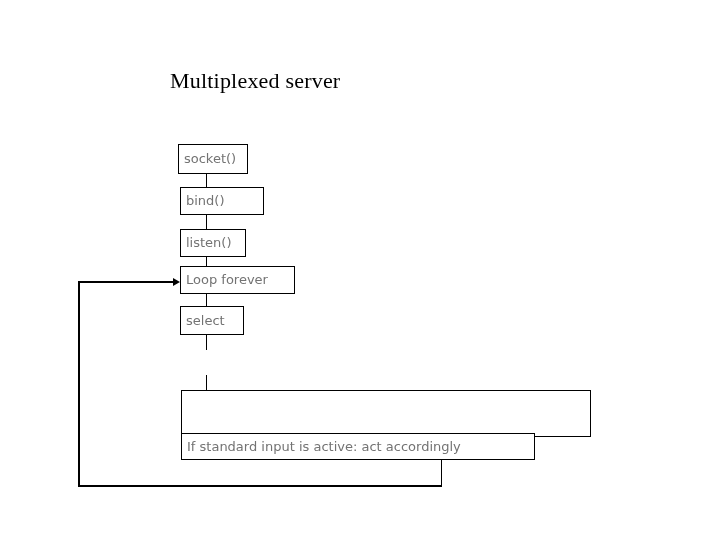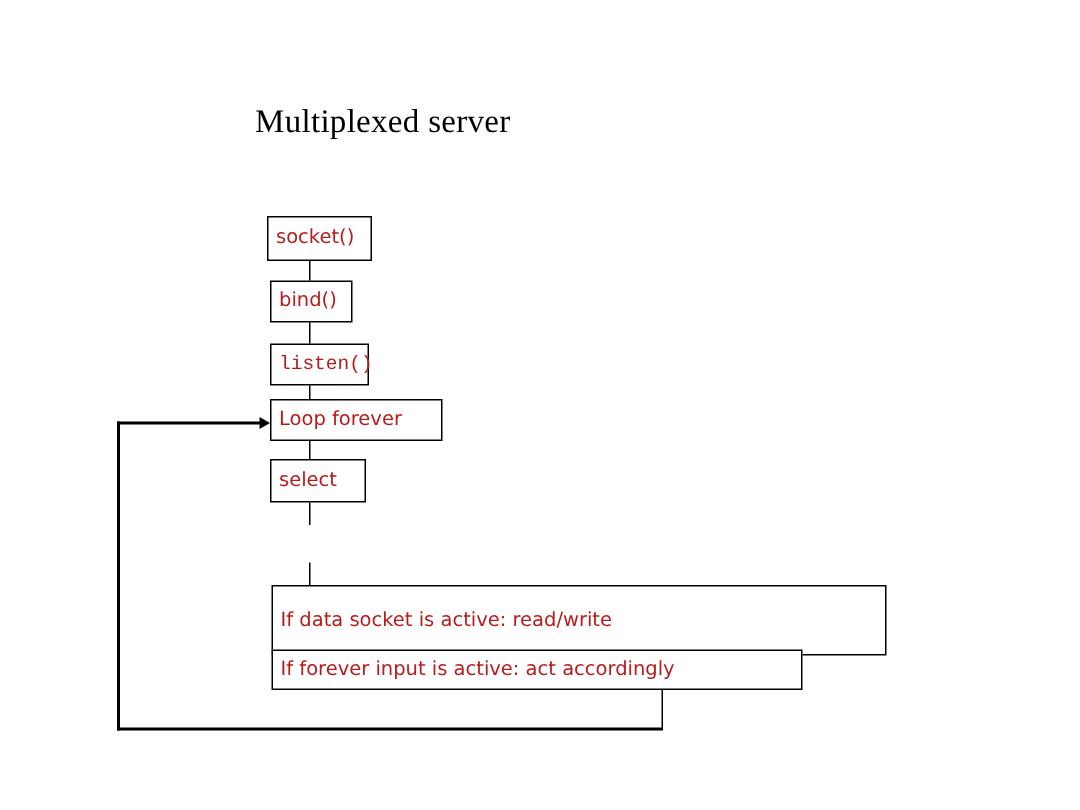--- a/index.html
+++ b/index.html
@@ -23,21 +23,21 @@
     font-size: 22px;
     color: #000000;
     white-space: nowrap;
     letter-spacing: 0.2px;
   }
   .box {
     position: absolute;
     box-sizing: border-box;
     border: 1px solid #000000;
     background: #ffffff;
-    color: #b91c1c;
+    color: #737373;
     font-family: "DejaVu Sans", sans-serif;
     font-size: 13px;
     line-height: 1.02;
     display: flex;
     flex-direction: column;
     justify-content: center;
     padding: 0 5px;
     white-space: nowrap;
     z-index: 3;
   }
@@ -81,38 +81,37 @@
 
   <div class="loop-seg" style="left:78px; top:485px; width:364px; height:2px;"></div>
   <div class="loop-seg" style="left:78px; top:281px; width:2px; height:206px;"></div>
   <div class="loop-seg" style="left:78px; top:281px; width:96px; height:2px;"></div>
   <div id="arrowhead" style="left:173px; top:278px;"></div>
 
   <div class="box" style="left:178px; top:144px; width:70px; height:30px;">
     <span class="line">socket()</span>
   </div>
 
-  <div class="box" style="left:180px; top:187px; width:55px; height:28px;">
+  <div class="box" style="left:180px; top:187px; width:84px; height:28px;">
     <span class="line">bind()</span>
   </div>
 
-  <div class="box" style="left:180px; top:229px; width:66px; height:28px;font-family:Liberation Mono, monospace;">
+  <div class="box" style="left:180px; top:229px; width:66px; height:28px;">
     <span class="line">listen()</span>
   </div>
 
   <div class="box" style="left:180px; top:266px; width:115px; height:28px;">
     <span class="line">Loop forever</span>
   </div>
 
   <div class="box" style="left:180px; top:306px; width:64px; height:29px;">
     <span class="line">select</span>
   </div>
 
 
   <div class="box" style="left:181px; top:390px; width:410px; height:47px; line-height:1.45; padding-top:2px;">
-    <span class="line">If data socket is active: read/write</span>
   </div>
 
   <div class="box" style="left:181px; top:433px; width:354px; height:27px;">
-    <span class="line">If forever input is active: act accordingly</span>
+    <span class="line">If standard input is active: act accordingly</span>
   </div>
 
 </div>
 
 </body></html>

